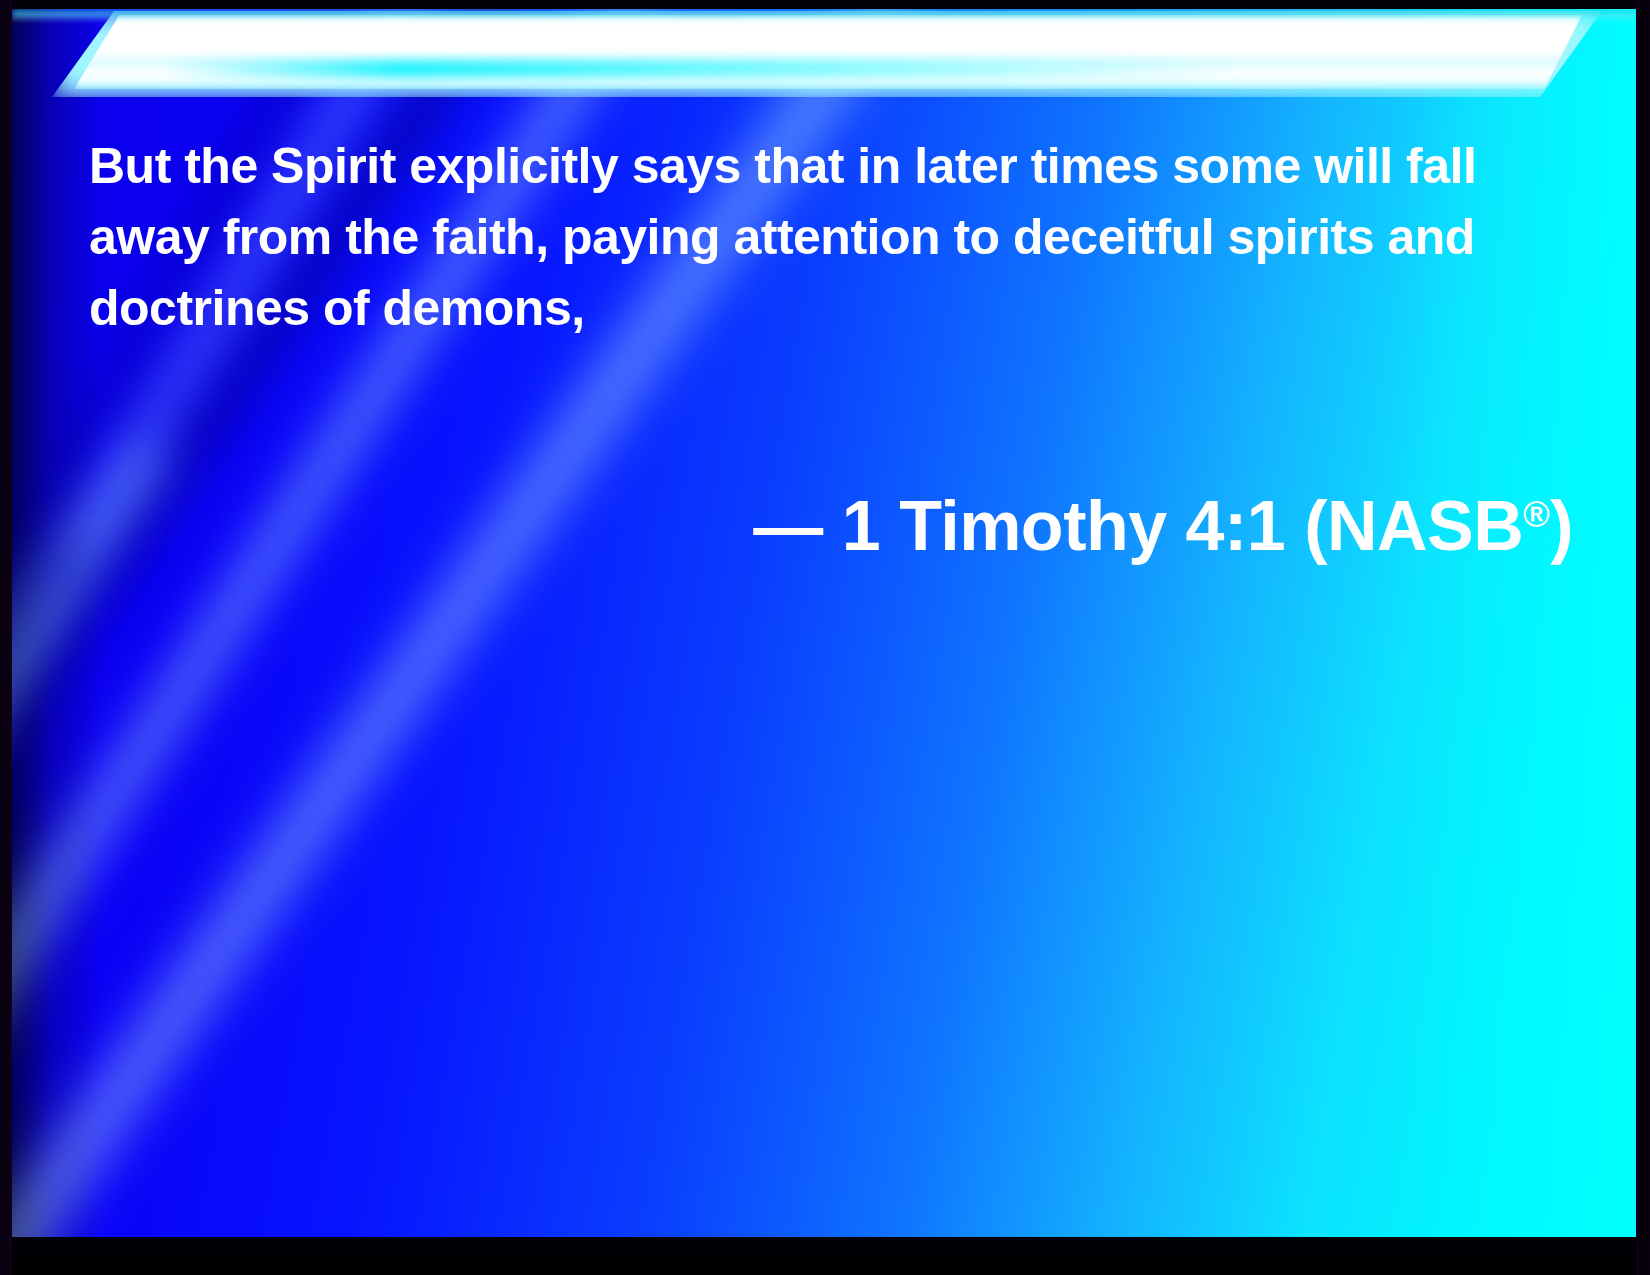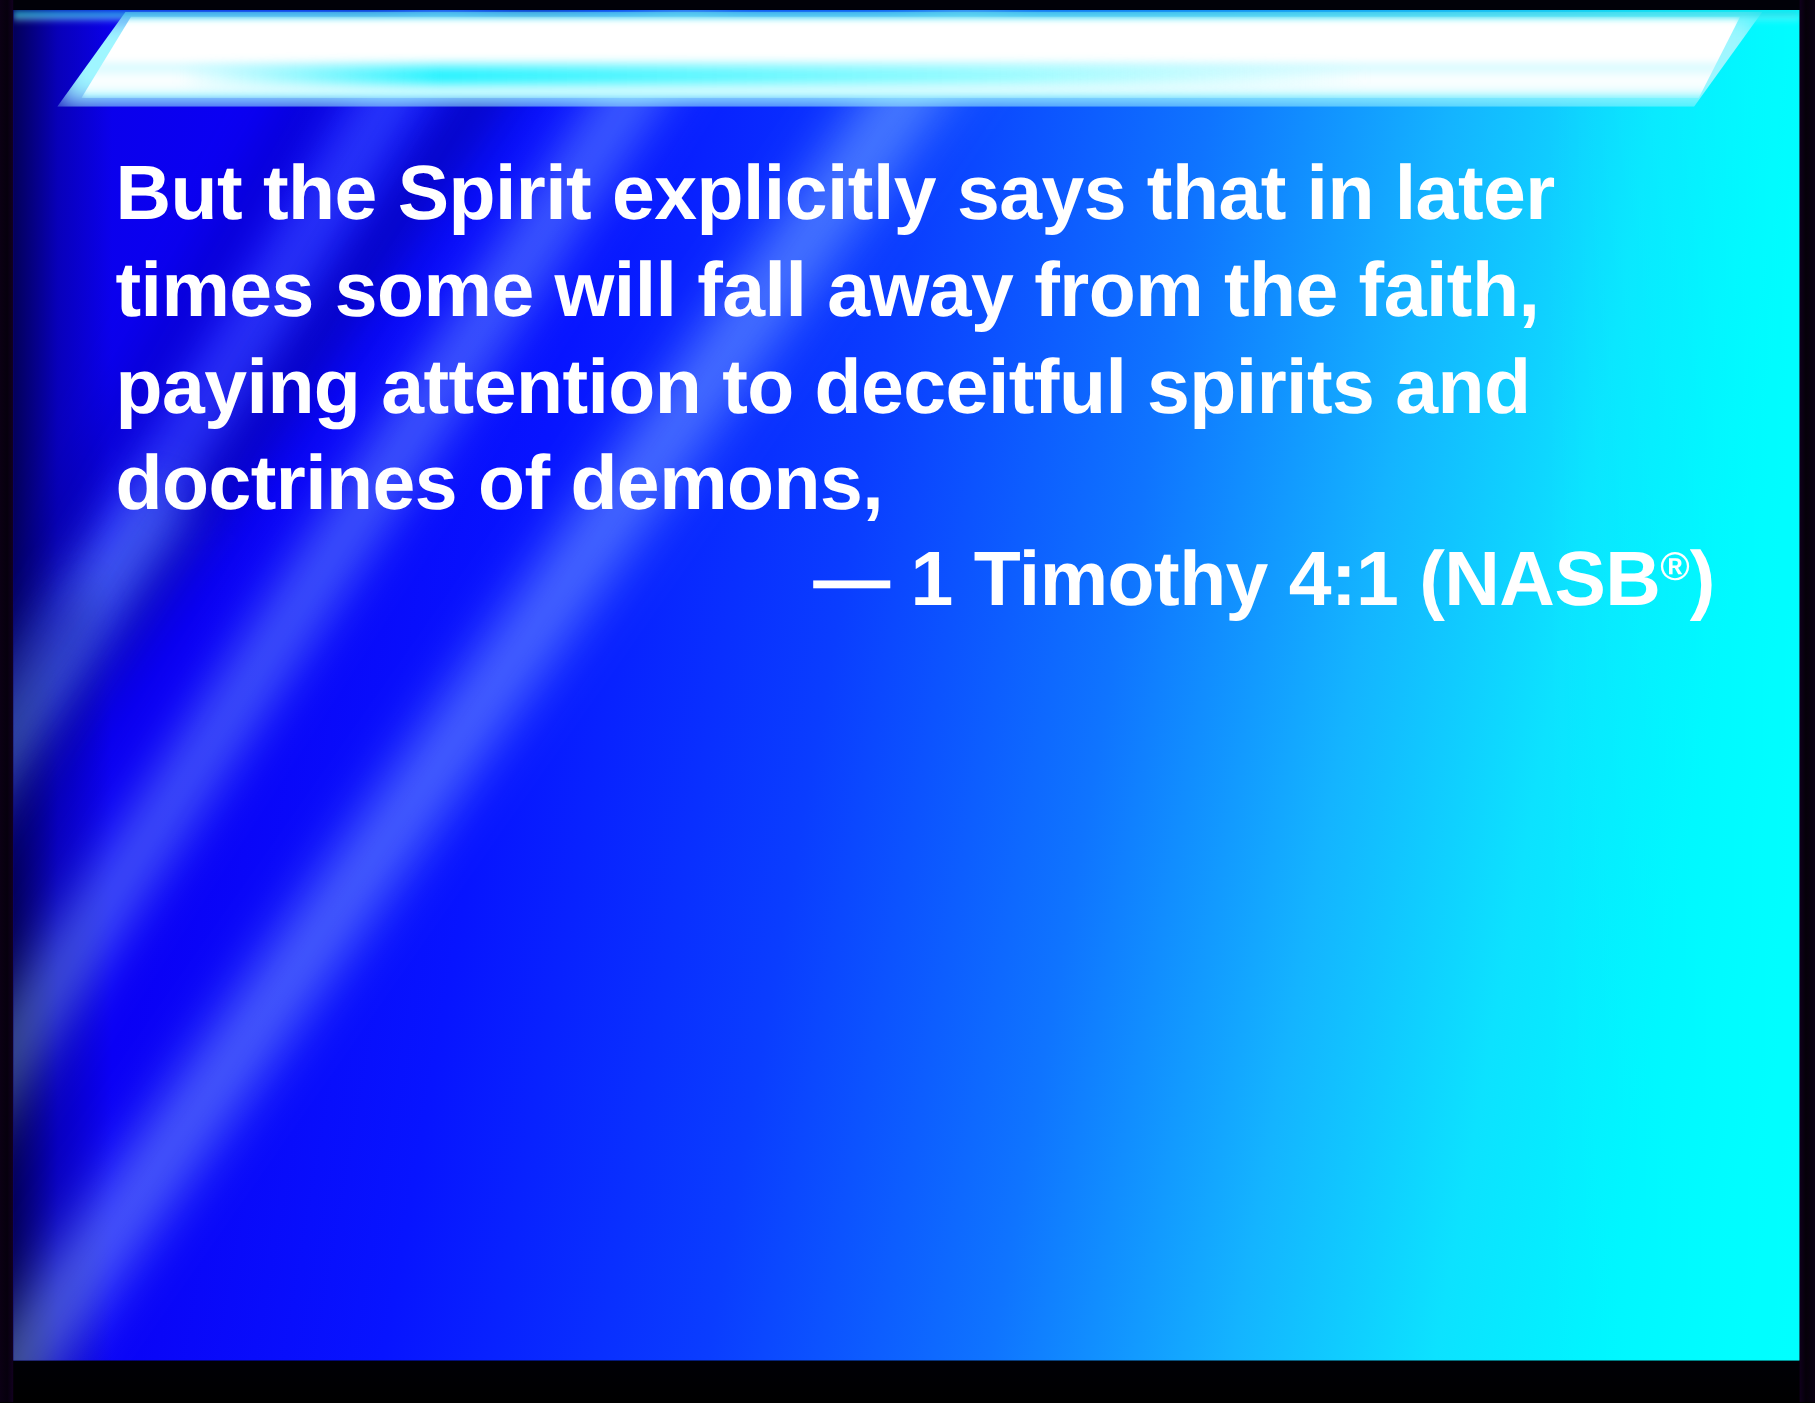--- a/index.html
+++ b/index.html
@@ -150,34 +150,34 @@
     position: absolute;
     left: 0; top: 1px;
     width: 1624px; height: 10px;
     background: linear-gradient(to bottom, rgba(0,190,210,0.9) 0%, rgba(140,250,255,0.6) 60%, rgba(255,255,255,0) 100%);
     filter: blur(3px);
   }
 
   
   .verse {
     position: absolute;
-    left: 93px;
+    left: 77px;
     top: 122px;
     width: 1460px;
     color: #ffffff;
     font-weight: bold;
-    font-size: 70px;
-    line-height: 88px;
+    font-size: 50px;
+    line-height: 71px;
     letter-spacing: -0.5px;
     white-space: pre-line;
   }
 
   .attribution {
     position: absolute;
-    left: 85px;
+    left: 99px;
     top: 462px;
     width: 1462px;
     text-align: right;
     color: #ffffff;
     font-weight: bold;
     font-size: 70px;
     line-height: 88px;
     letter-spacing: -0.5px;
     white-space: nowrap;
   }

